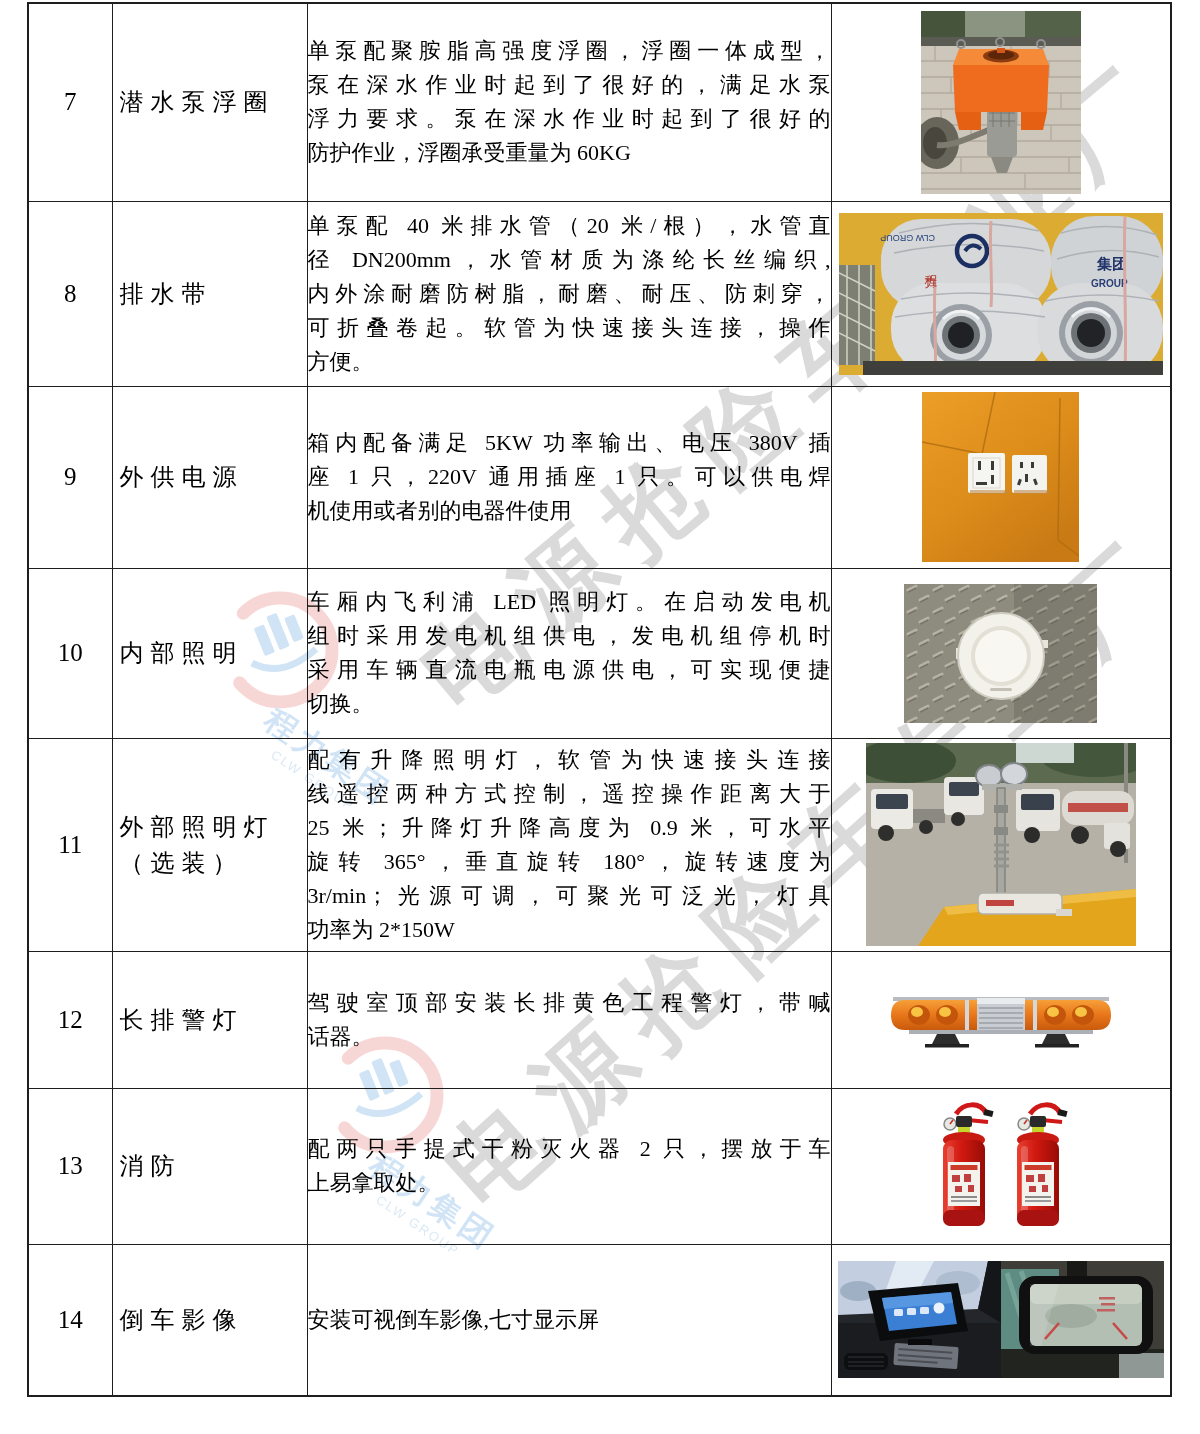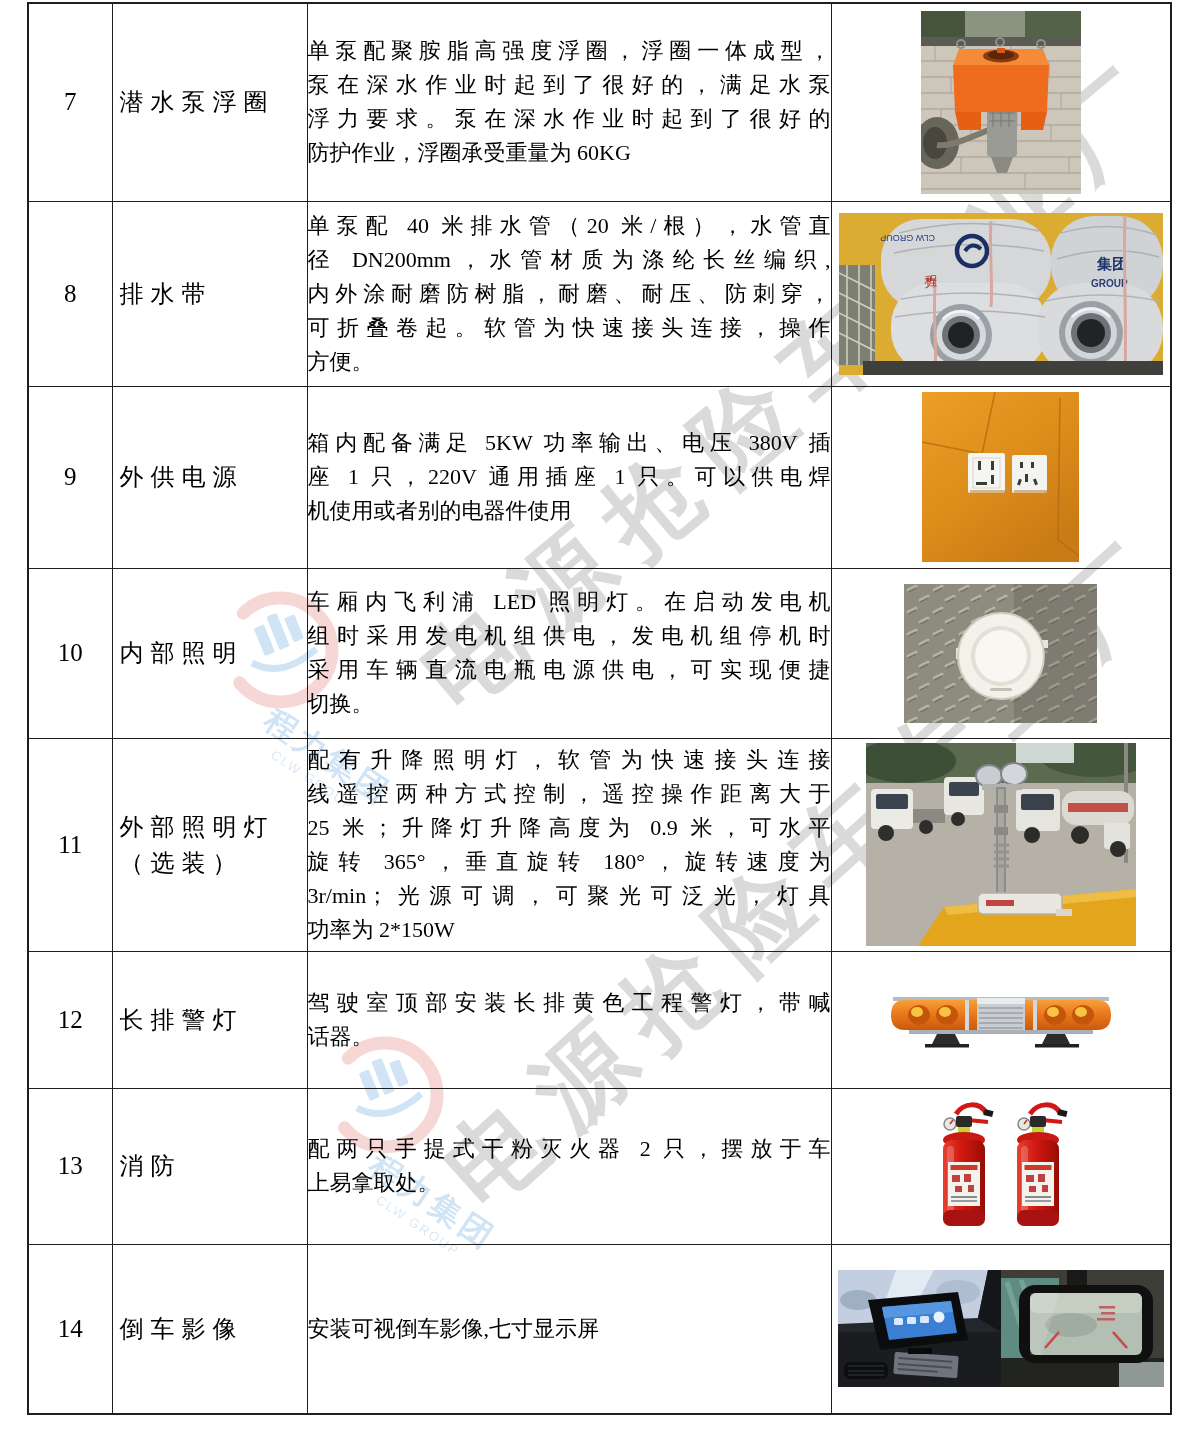--- a/index.html
+++ b/index.html
@@ -16,21 +16,21 @@
   #wm2{left:418px;top:1140px;transform:rotate(-42deg);}
   .wm-logo{position:absolute;opacity:0.55;}
   #wmlogoA{left:200px;top:575px;}
   #wmlogoB{left:305px;top:1020px;}
 
   
   table.spec{position:absolute;left:27px;top:2px;z-index:1;border-collapse:collapse;
              table-layout:fixed;width:1143px;border:2px solid #1e1e1e;background:transparent;}
   table.spec td{border:1px solid #1e1e1e;padding:0;vertical-align:middle;background:transparent;}
   tr.r1{height:198px;} tr.r2{height:185px;} tr.r3{height:182px;} tr.r4{height:170px;}
-  tr.r5{height:213px;} tr.r6{height:137px;} tr.r7{height:156px;} tr.r8{height:170px;}
+  tr.r5{height:213px;} tr.r6{height:137px;} tr.r7{height:156px;} tr.r8{height:152px;}
   .num-cell{text-align:center;font-size:25px;}
   .name-cell{text-align:left;font-size:24px;}
   .name-line{letter-spacing:7px;padding-left:7px;line-height:36px;}
   .desc-cell{padding:0 16px;font-size:22px;line-height:34px;}
   .jl{text-align:justify;text-align-last:justify;text-justify:inter-character;}
   .ll{}
   .photo-cell{text-align:center;}
   .photo-cell svg{display:block;margin:0 auto;}
 </style>
 </head>

